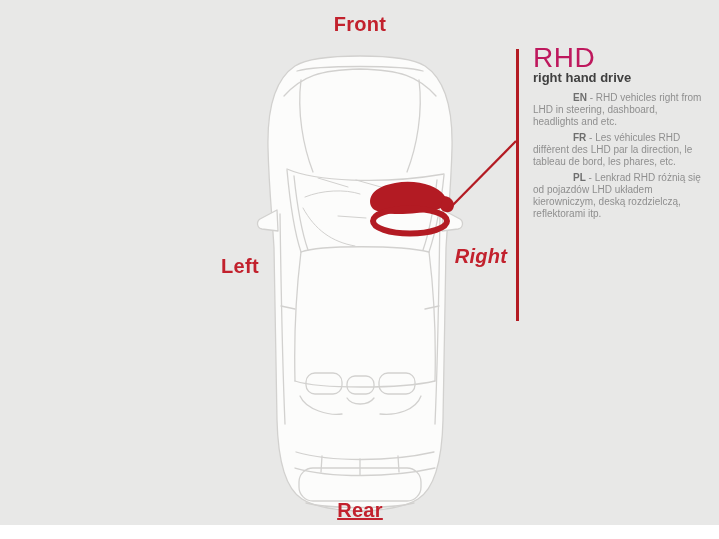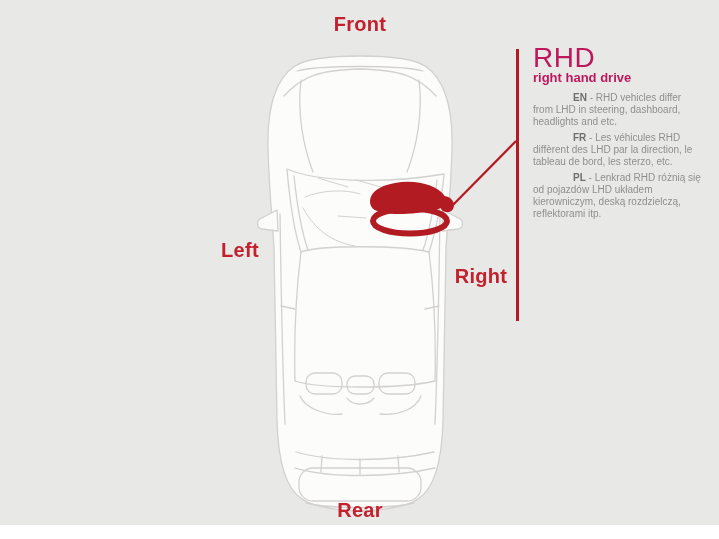--- a/index.html
+++ b/index.html
@@ -8,35 +8,35 @@
     background:#e8e8e7; overflow:hidden;
     font-family:"Liberation Sans", sans-serif;
   }
   svg.car-svg { position:absolute; left:0; top:0; }
 
   .dir-label {
     position:absolute; color:#c2212d; font-weight:bold;
     font-size:20px; text-align:center; letter-spacing:0.3px;
   }
   .front { left:318px; top:13px;  width:84px; }
-  .left  { left:203px; top:239px; width:74px;text-align:center; }
-  .right { left:443px; top:265px; width:76px; }
-  .rear  { left:318px; top:499px; width:84px; }
+  .left  { left:203px; top:255px; width:74px;text-align:center; }
+  .right { left:443px; top:245px; width:76px;font-style:italic; }
+  .rear  { left:318px; top:499px; width:84px;text-decoration:underline; }
 
   .panel-divider {
     position:absolute; left:516px; top:49px; width:3px; height:272px;
     background:#b31b23;
   }
   .panel { position:absolute; left:533px; top:44px; width:170px; }
   .panel-title {
     font-size:28px; font-weight:normal; color:#be185d;
     line-height:27px; letter-spacing:0.5px;
   }
   .panel-subtitle {
-    font-size:13px; font-weight:bold; color:#be185d; line-height:14px;
+    font-size:13px; font-weight:bold; color:#404040; line-height:14px;
   }
   .entries { margin-top:7px; }
   .entries p {
     margin:0 0 4px 0; font-size:10px; line-height:12px; color:#8f8f8f;
   }
   .entries b { color:#6e6e6e;padding-left:40px; }
 </style>
 </head>
 <body>
 
@@ -117,19 +117,19 @@
   <div class="dir-label left">Left</div>
   <div class="dir-label right">Right</div>
   <div class="dir-label rear">Rear</div>
 
   <div class="panel-divider"></div>
 
   <div class="panel">
     <div class="panel-title">RHD</div>
     <div class="panel-subtitle">right hand drive</div>
     <div class="entries">
-      <p><b>EN</b><span> - </span><span>RHD vehicles differ from LHD in steering, dashboard, headlights and etc.</span></p>
-      <p><b>FR</b><span> - </span><span>Les véhicules RHD diffèrent des LHD par la direction, le tableau de bord, les sterzo, etc.</span></p>
+      <p><b>EN</b><span> - </span><span>RHD vehicles right from LHD in steering, dashboard, headlights and etc.</span></p>
+      <p><b>FR</b><span> - </span><span>Les véhicules RHD diffèrent des LHD par la direction, le tableau de bord, les phares, etc.</span></p>
       <p><b>PL</b><span> - </span><span>Lenkrad RHD różnią się od pojazdów LHD układem kierowniczym, deską rozdzielczą, reflektorami itp.</span></p>
     </div>
   </div>
 
 </div>
 
 </body></html>

